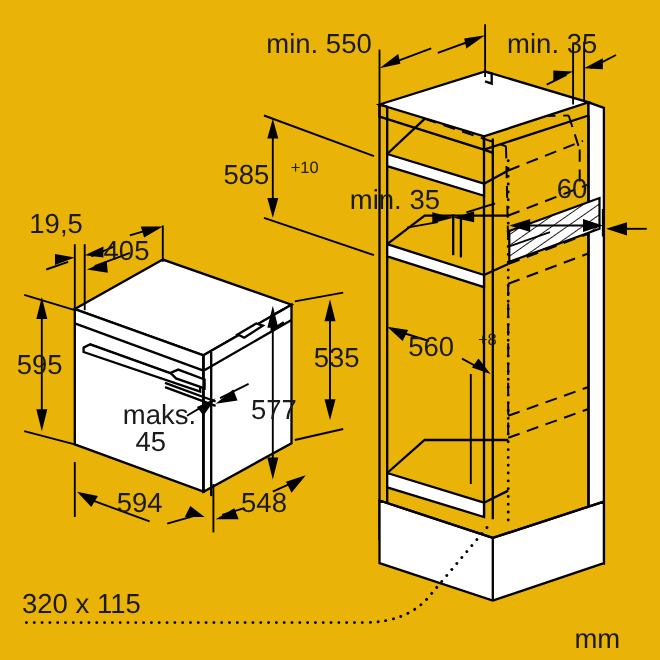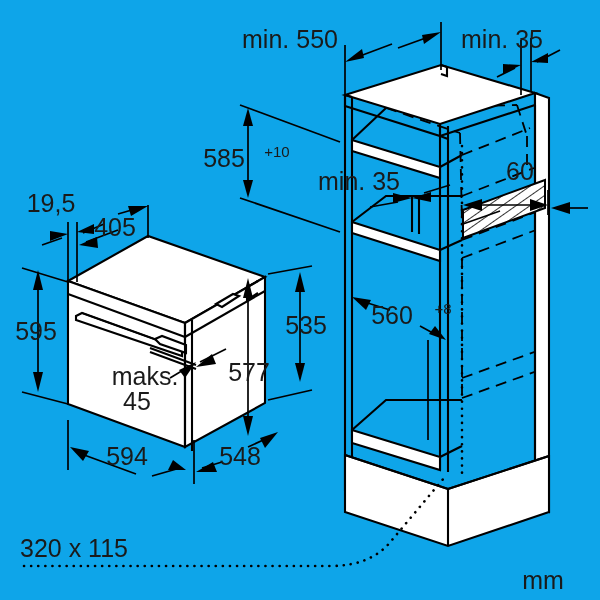--- a/index.html
+++ b/index.html
@@ -7,21 +7,21 @@
     padding: 0;
     background: #ffffff;
   }
   body {
     font-family: "Liberation Sans", sans-serif;
   }
   #stage {
     position: relative;
     width: 600px;
     height: 600px;
-    background: #0ea5e9;
+    background: #eab308;
     overflow: hidden;
   }
   #drawing {
     position: absolute;
     left: 0;
     top: 0;
   }
   .dim-text {
     font-family: "Liberation Sans", sans-serif;
     font-size: 25px;

